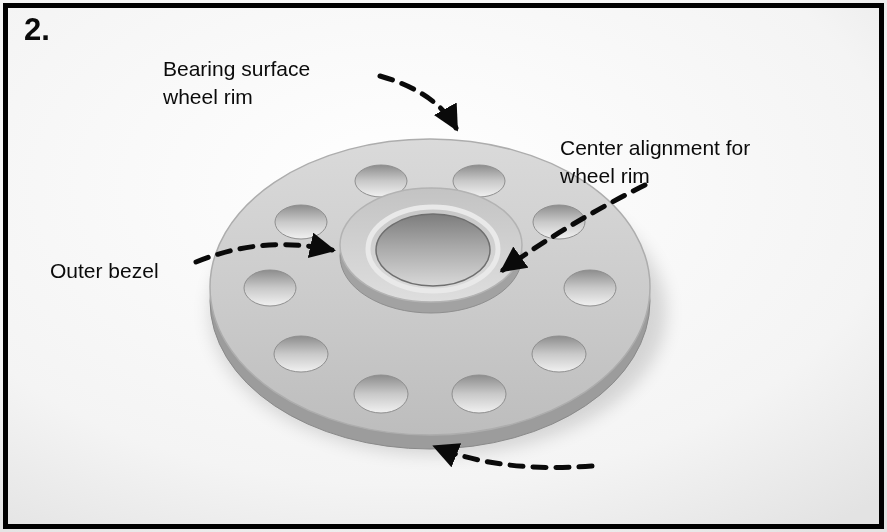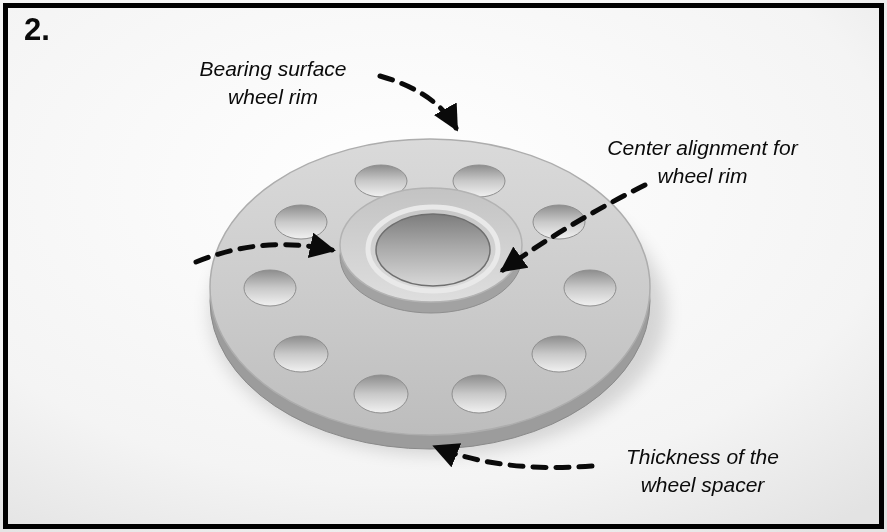--- a/index.html
+++ b/index.html
@@ -39,24 +39,23 @@
     font-size: 31px;
     font-weight: bold;
     color: #0a0a0a;
     z-index: 5;
   }
   .label {
     position: absolute;
     color: #0b0b0b;
     font-size: 21px;
     line-height: 28px;
-    text-align: center;
+    text-align: left;
     white-space: pre-line;
     z-index: 5;
-    font-style: italic;
   }
   .label-bearing   { left: 163px; top: 55px;  width: 220px; }
   .label-center    { left: 560px; top: 134px; width: 285px; }
   .label-bezel     { left: 50px;  top: 257px; width: 145px; }
   .label-thickness { left: 560px; top: 443px; width: 285px; }
 </style>
 </head>
 <body>
 
 <div class="stage">
@@ -132,18 +131,17 @@
   </svg>
 
   <div class="step-number">2.</div>
 
   <div class="label label-bearing">Bearing surface
 wheel rim</div>
 
   <div class="label label-center">Center alignment for
 wheel rim</div>
 
+  <div class="label label-bezel">Outer bezel</div>
 
-  <div class="label label-thickness">Thickness of the
-wheel spacer</div>
 
   <div class="frame-border"></div>
 </div>
 
 </body></html>

